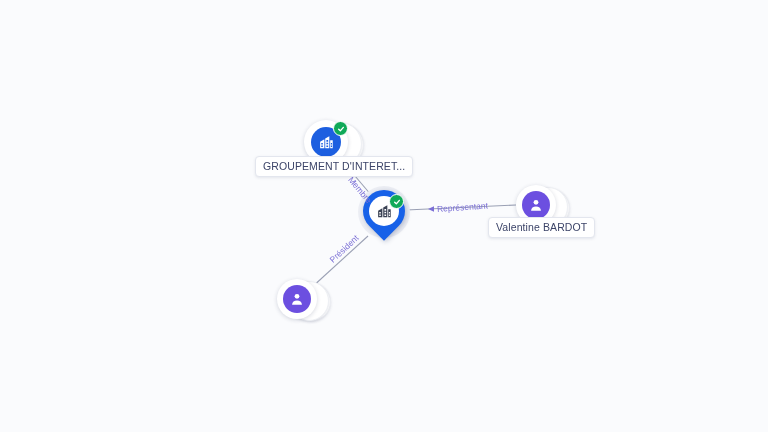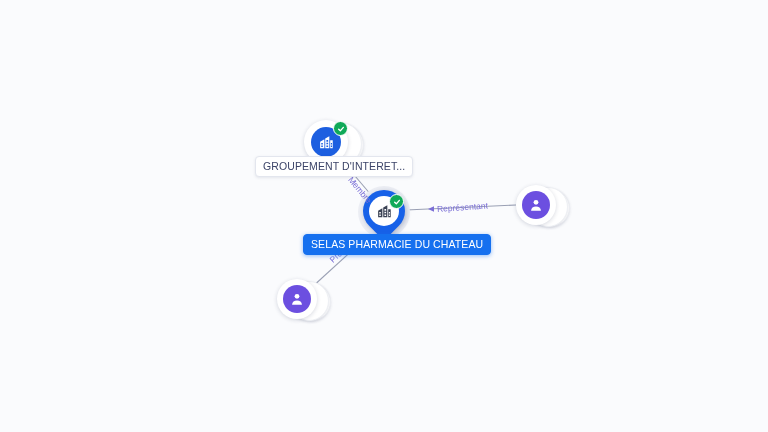--- a/index.html
+++ b/index.html
@@ -196,34 +196,34 @@
         <path d="M10.2 20V6.4L16 3.2V20h-5.8zm1.7-1.6h2.4v-2.3h-2.4v2.3zm0-3.8h2.4v-2.3h-2.4v2.3zm0-3.8h2.4V8.5h-2.4v2.3z"></path>
         <path d="M17.2 20V8.8h3.6V20h-3.6zm1-1.7h1.6v-2h-1.6v2zm0-3.5h1.6v-2h-1.6v2z"></path>
       </svg>
     </div>
     <div class="badge-verified" style="left:33px; top:8px;">
       <svg width="8" height="8" viewBox="0 0 24 24" fill="none" stroke="#ffffff" stroke-width="4" stroke-linecap="round" stroke-linejoin="round">
         <path d="M5 12.5 L10 17.5 L19 7"></path>
       </svg>
     </div>
   </div>
-  <div class="node-label selected" style="left:303px; top:234px;">SELAS PHARMACIE DU CHATEAU</div>
 
   <div class="node" style="left:516px; top:185px; width:56px; height:46px;">
     <div class="stack" style="left:16px; top:4px; width:36px; height:36px;"></div>
     <div class="stack" style="left:12px; top:2px; width:38px; height:38px;"></div>
     <div class="person-round" style="left:0px; top:0px;">
       <div class="disc">
         <svg width="16" height="16" viewBox="0 0 24 24" fill="#ffffff">
           <circle cx="12" cy="8" r="3.6"></circle>
           <path d="M4.6 20.5c0-4.1 3.3-6.3 7.4-6.3s7.4 2.2 7.4 6.3H4.6z"></path>
         </svg>
       </div>
     </div>
   </div>
+  <div class="node-label" style="left:488px; top:217px;">Valentine BARDOT</div>
 
   <div class="node" style="left:277px; top:279px; width:56px; height:46px;">
     <div class="stack" style="left:16px; top:4px; width:36px; height:36px;"></div>
     <div class="stack" style="left:12px; top:2px; width:38px; height:38px;"></div>
     <div class="person-round" style="left:0px; top:0px;">
       <div class="disc">
         <svg width="16" height="16" viewBox="0 0 24 24" fill="#ffffff">
           <circle cx="12" cy="8" r="3.6"></circle>
           <path d="M4.6 20.5c0-4.1 3.3-6.3 7.4-6.3s7.4 2.2 7.4 6.3H4.6z"></path>
         </svg>

